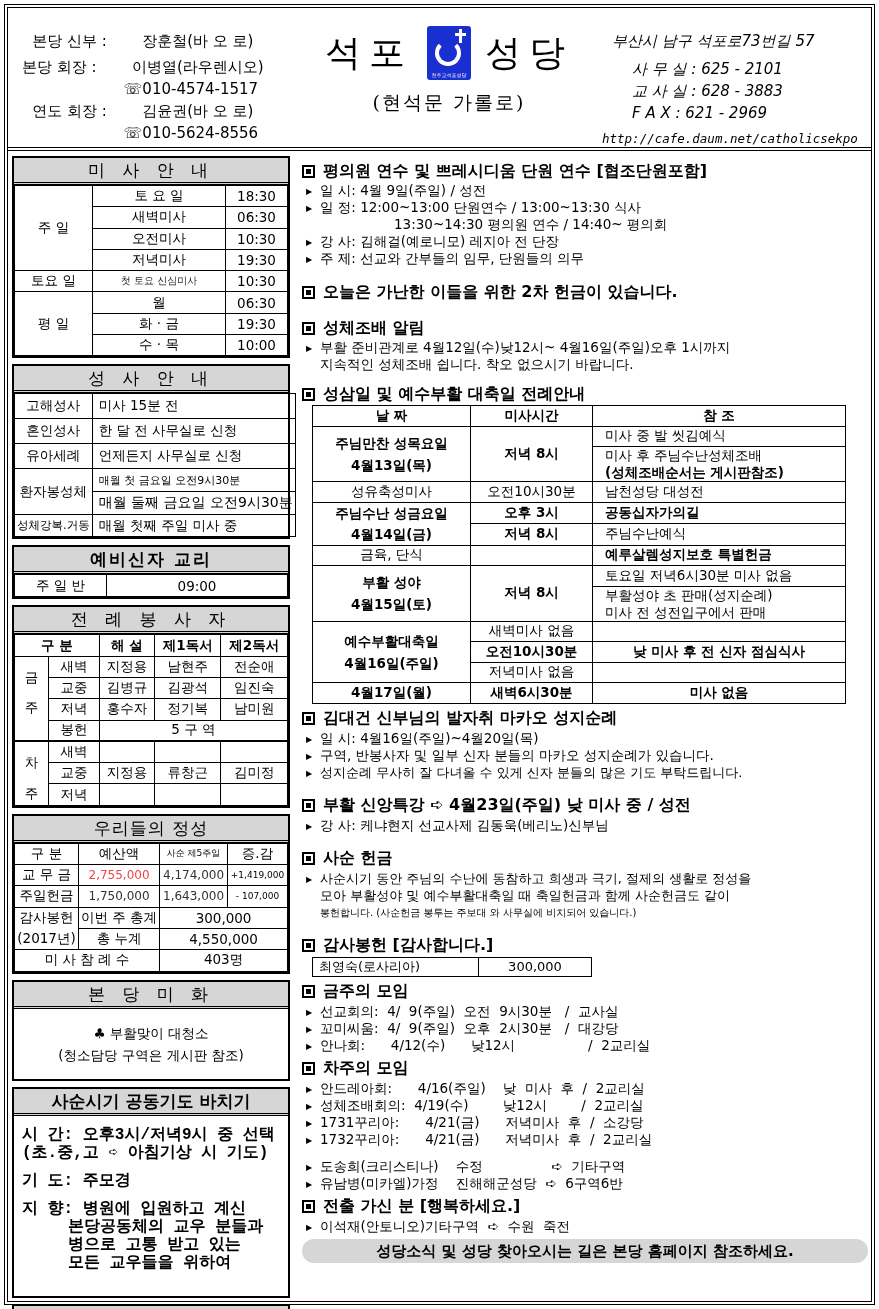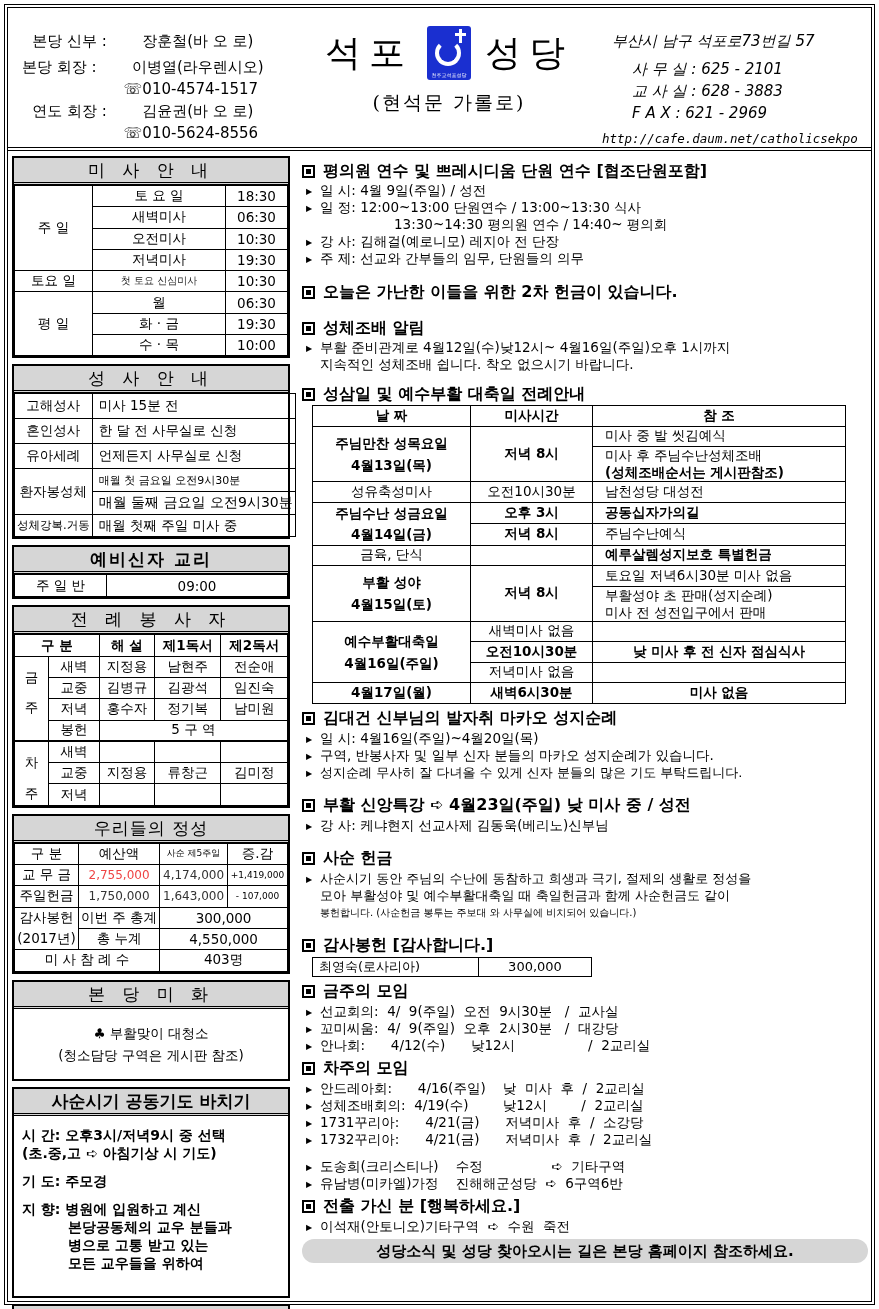--- a/index.html
+++ b/index.html
@@ -31,21 +31,21 @@
   .box-title.bold { font-weight: bold; letter-spacing: 2px; }
   table { border-collapse: collapse; width: 100%; }
   td { border: 1px solid #000; text-align: center; font-size: 13.5px; height: 21.3px; padding: 0 2px; white-space: nowrap; }
   .mass td { height: 21.3px; }
   .sm { font-size: 10px; }
   .xs { font-size: 9px; }
   .bd { font-weight: bold; }
   .lf { text-align: left; padding-left: 6px; }
 
   .flower-body { height: 70px; display: flex; flex-direction: column; justify-content: center; text-align: center; font-size: 13.5px; line-height: 22px; }
-  .prayer-body { padding: 10px 8px; font-size: 14px; line-height: 18px; font-weight: bold; height: 180px; }
+  .prayer-body { padding: 10px 8px; font-size: 16px; line-height: 18px; font-weight: bold; height: 180px; font-family: Liberation Mono, monospace; }
   .prayer-body p { margin-bottom: 10px; }
   .prayer-body .indent { padding-left: 46px; }
 
   .sec-h { font-size: 16px; font-weight: bold; display: flex; align-items: center; gap: 8px; height: 22px; margin-top: 4px; }
   .sq { width: 13px; height: 13px; border: 2px solid #000; display: inline-flex; align-items: center; justify-content: center; flex-shrink: 0; }
   .sq::after { content: ""; width: 5px; height: 5px; background: #000; }
   .bul { font-size: 13.5px; line-height: 17px; padding-left: 18px; position: relative; white-space: nowrap; }
   .bul::before { content: "▶"; position: absolute; left: 4px; font-size: 8px; top: 1px; }
   .bul.cont { padding-left: 18px; }
   .bul.cont::before { content: ""; }

